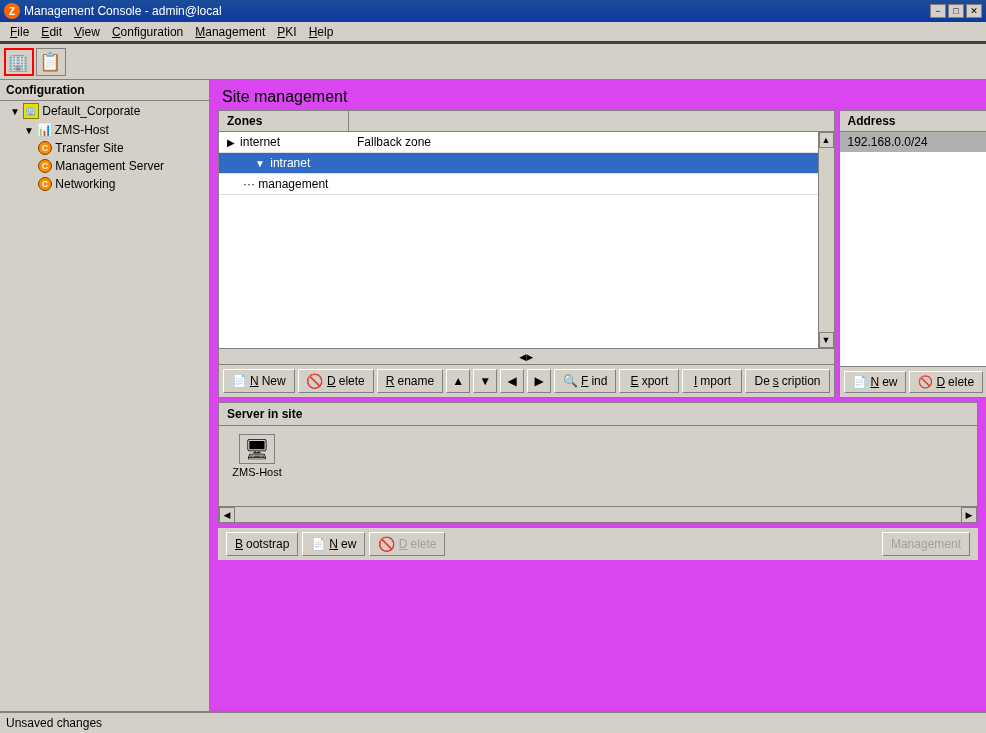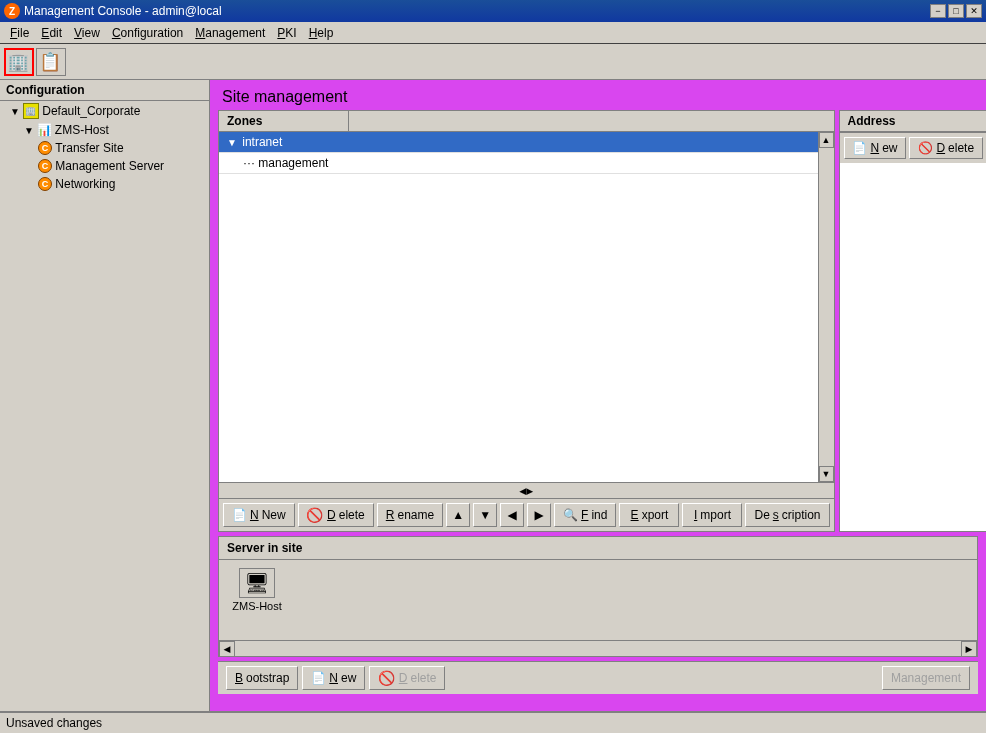--- a/index.html
+++ b/index.html
@@ -47,21 +47,21 @@
       cursor: pointer;
       color: #000;
     }
 
     
     .menu-bar {
       background: #d4d0c8;
       height: 22px;
       display: flex;
       align-items: center;
-      border-bottom: 1px solid #404040;
+      border-bottom: 3px solid #404040;
       padding: 0 4px;
     }
     .menu-item {
       padding: 2px 6px;
       cursor: pointer;
       font-size: 12px;
     }
 
     
     .toolbar {
@@ -164,21 +164,21 @@
     .site-mgmt {
       display: flex;
       flex: 1;
       flex-direction: column;
       padding: 0 8px 8px;
       gap: 4px;
     }
     .zones-address-row {
       display: flex;
       gap: 4px;
-      height: 422px;
+      height: 288px;
     }
 
     
     .zones-panel {
       flex: 0 0 370px;
       display: flex;
       flex-direction: column;
       background: white;
       border: 1px solid #808080;
     }
@@ -199,21 +199,21 @@
       flex: 1;
       overflow: auto;
       position: relative;
     }
 
     .zones-row {
       display: flex;
       cursor: pointer;
       border-bottom: 1px solid #e0e0e0;
     }
-    .zones-row.selected { background: #316ac5; color: white; }
+    .zones-row.selected { background: #316ac5; color: white; padding-left: 28px; }
     .zones-cell {
       padding: 3px 8px;
       font-size: 12px;
     }
     .zones-cell-name { flex: 0 0 130px; }
     .zones-cell-desc { flex: 1; }
     .zone-arrow { margin-right: 2px; font-size: 10px; }
 
     .zones-toolbar {
       display: flex;
@@ -430,20 +430,27 @@
     <div class="site-mgmt">
 
       <div class="zones-address-row">
 
         <div class="zones-panel">
           <div class="zones-header">
             <div class="zones-col zones-col-zones">Zones</div>
           </div>
           <div class="zones-scroll" style="position:relative;">
 
+            <div class="zones-row">
+              <div class="zones-cell zones-cell-name">
+                <span class="zone-arrow">▶</span>
+                <span>internet</span>
+              </div>
+              <div class="zones-cell zones-cell-desc">Fallback zone</div>
+            </div>
 
             <div class="zones-row selected">
               <div class="zones-cell zones-cell-name">
                 <span class="zone-arrow">▼</span>
                 <span>intranet</span>
               </div>
               <div class="zones-cell zones-cell-desc"></div>
             </div>
 
             <div class="zones-row">
@@ -485,20 +492,24 @@
               <u>F</u>ind
             </button>
             <button class="btn"><u>E</u>xport</button>
             <button class="btn"><u>I</u>mport</button>
             <button class="btn">De<u>s</u>cription</button>
           </div>
         </div>
 
         <div class="address-panel">
           <div class="address-header">Address</div>
+          <div class="address-list" style="position:relative;">
+            <div class="address-row selected">192.168.0.0/24</div>
+
+          </div>
           <div class="address-toolbar">
             <button class="btn">
               <span style="font-size:12px;">📄</span>
               <u>N</u>ew
             </button>
             <button class="btn">
               <span style="color:red;">🚫</span>
               <u>D</u>elete
             </button>
 

